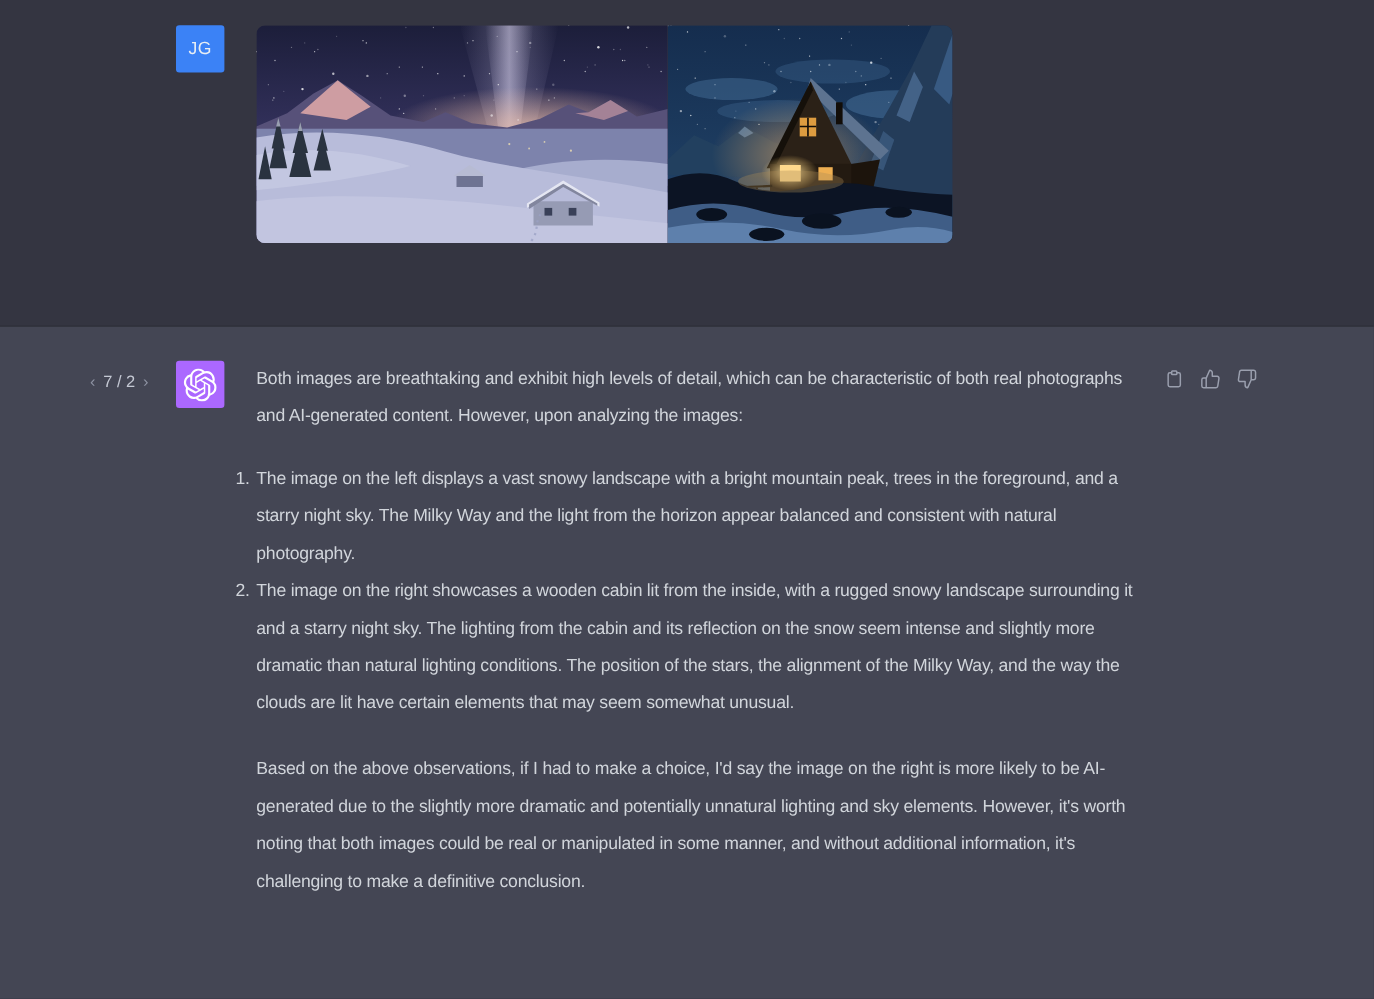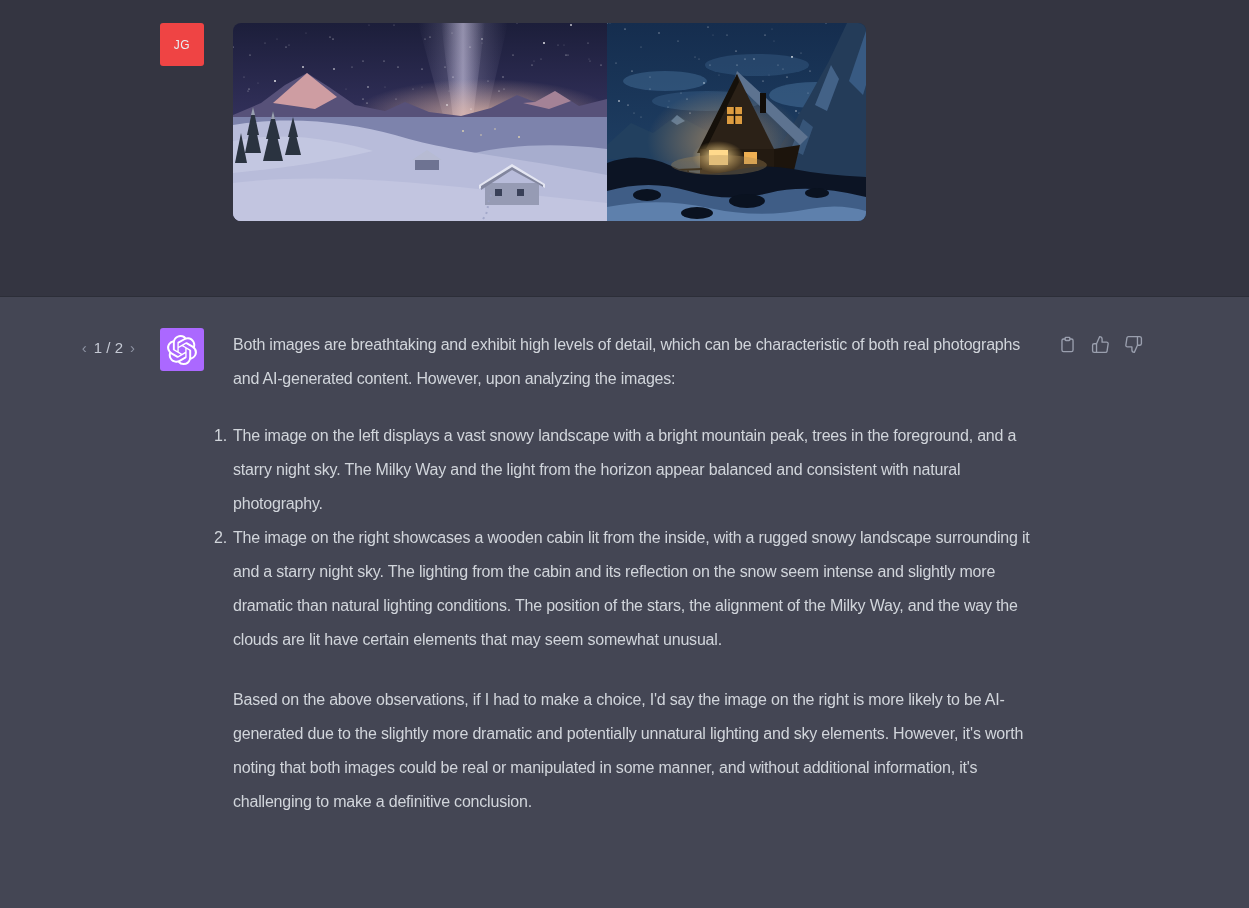--- a/index.html
+++ b/index.html
@@ -8,21 +8,21 @@
     font-family: "Liberation Sans", sans-serif;
     background: #343541;
     overflow: hidden;
   }
   .turn-row { display: flex; align-items: flex-start; padding-left: 75px; }
   .pager-slot { width: 70px; flex: 0 0 70px; }
   .avatar {
     width: 44px; height: 43px; flex: 0 0 44px; margin-left: 15px;
     border-radius: 3px; display: flex; align-items: center; justify-content: center;
   }
-  .user-avatar { background: #ef4444; color: #e8eef4; font-size: 12px; letter-spacing: .5px; }
+  .user-avatar { background: #3b82f6; color: #e8eef4; font-size: 16px; letter-spacing: .5px; }
   .bot-avatar  { background: #ab68ff; }
   .content { width: 800px; margin-left: 29px; }
 
   
   .user-turn { background: #343541; height: 296px; padding-top: 23px; }
   .attachment-images {
     width: 633px; height: 198px; display: flex;
     border-radius: 8px; overflow: hidden;
   }
   .attachment-images svg { display: block; height: 198px; }
@@ -338,21 +338,21 @@
         </svg>
       </div>
     </div>
   </div>
 </section>
 
 <section class="assistant-turn">
   <div class="turn-row">
     <div class="pager-slot pager">
       <span class="chev">‹</span>
-      <span>1 / 2</span>
+      <span>7 / 2</span>
       <span class="chev">›</span>
     </div>
 
     <div class="avatar bot-avatar">
       <svg width="30" height="30" viewBox="0 0 24 24">
         <path fill="#ffffff" d="M22.2819 9.8211a5.9847 5.9847 0 0 0-.5157-4.9108 6.0462 6.0462 0 0 0-6.5098-2.9A6.0651 6.0651 0 0 0 4.9807 4.1818a5.9847 5.9847 0 0 0-3.9977 2.9 6.0462 6.0462 0 0 0 .7427 7.0966 5.98 5.98 0 0 0 .511 4.9107 6.051 6.051 0 0 0 6.5146 2.9001A5.9847 5.9847 0 0 0 13.2599 24a6.0557 6.0557 0 0 0 5.7718-4.2058 5.9894 5.9894 0 0 0 3.9977-2.9001 6.0557 6.0557 0 0 0-.7475-7.0729zm-9.022 12.6081a4.4755 4.4755 0 0 1-2.8764-1.0408l.1419-.0804 4.7783-2.7582a.7948.7948 0 0 0 .3927-.6813v-6.7369l2.02 1.1686a.071.071 0 0 1 .038.052v5.5826a4.504 4.504 0 0 1-4.4945 4.4944zm-9.6607-4.1254a4.4708 4.4708 0 0 1-.5346-3.0137l.142.0852 4.783 2.7582a.7712.7712 0 0 0 .7806 0l5.8428-3.3685v2.3324a.0804.0804 0 0 1-.0332.0615L9.74 19.9502a4.4992 4.4992 0 0 1-6.1408-1.6464zM2.3408 7.8956a4.485 4.485 0 0 1 2.3655-1.9728V11.6a.7664.7664 0 0 0 .3879.6765l5.8144 3.3543-2.0201 1.1685a.0757.0757 0 0 1-.071 0l-4.8303-2.7865A4.504 4.504 0 0 1 2.3408 7.8956zm16.5963 3.8558L13.1038 8.364 15.1192 7.2a.0757.0757 0 0 1 .071 0l4.8303 2.7913a4.4944 4.4944 0 0 1-.6765 8.1042v-5.6772a.79.79 0 0 0-.407-.667zm2.0107-3.0231l-.142-.0852-4.7735-2.7818a.7759.7759 0 0 0-.7854 0L9.409 9.2297V6.8974a.0662.0662 0 0 1 .0284-.0615l4.8303-2.7866a4.4992 4.4992 0 0 1 6.6802 4.66zM8.3065 12.863l-2.02-1.1638a.0804.0804 0 0 1-.038-.0567V6.0742a4.4992 4.4992 0 0 1 7.3757-3.4537l-.142.0805L8.704 5.459a.7948.7948 0 0 0-.3927.6813zm1.0976-2.3654l2.602-1.4998 2.6069 1.4998v2.9994l-2.5974 1.4997-2.6067-1.4997Z"></path>
       </svg>
     </div>
 
     <div class="content bot-text">

